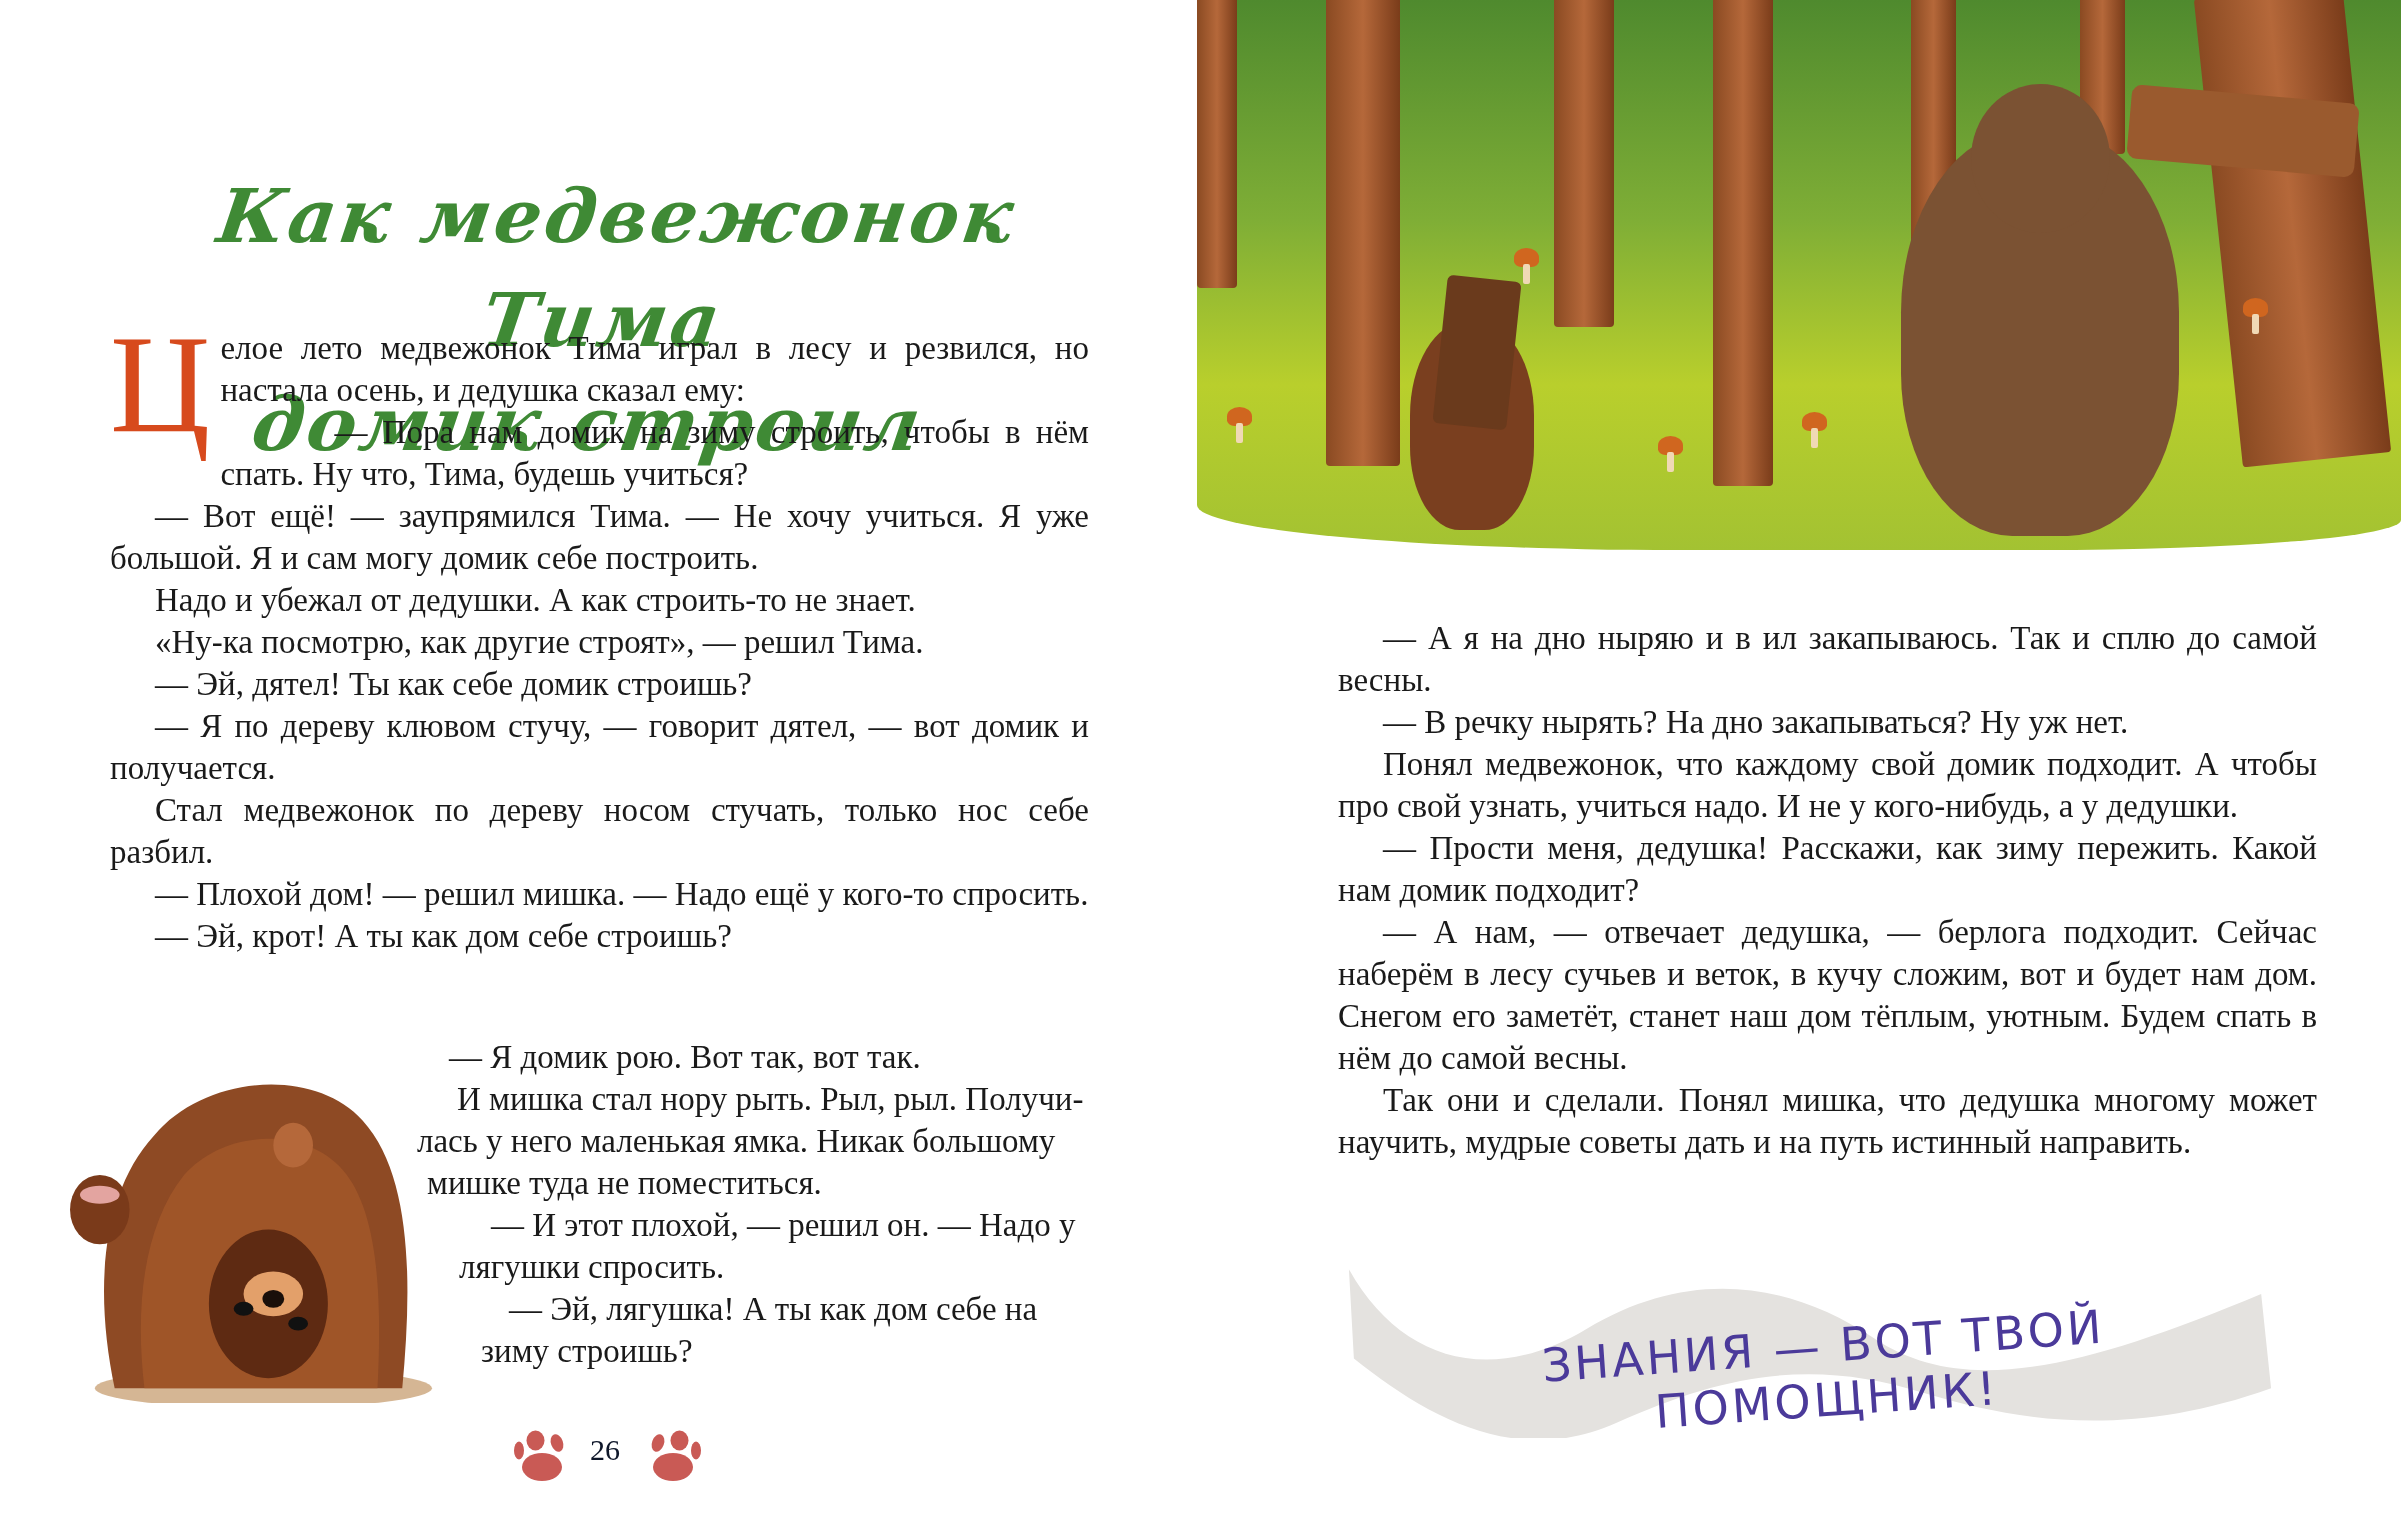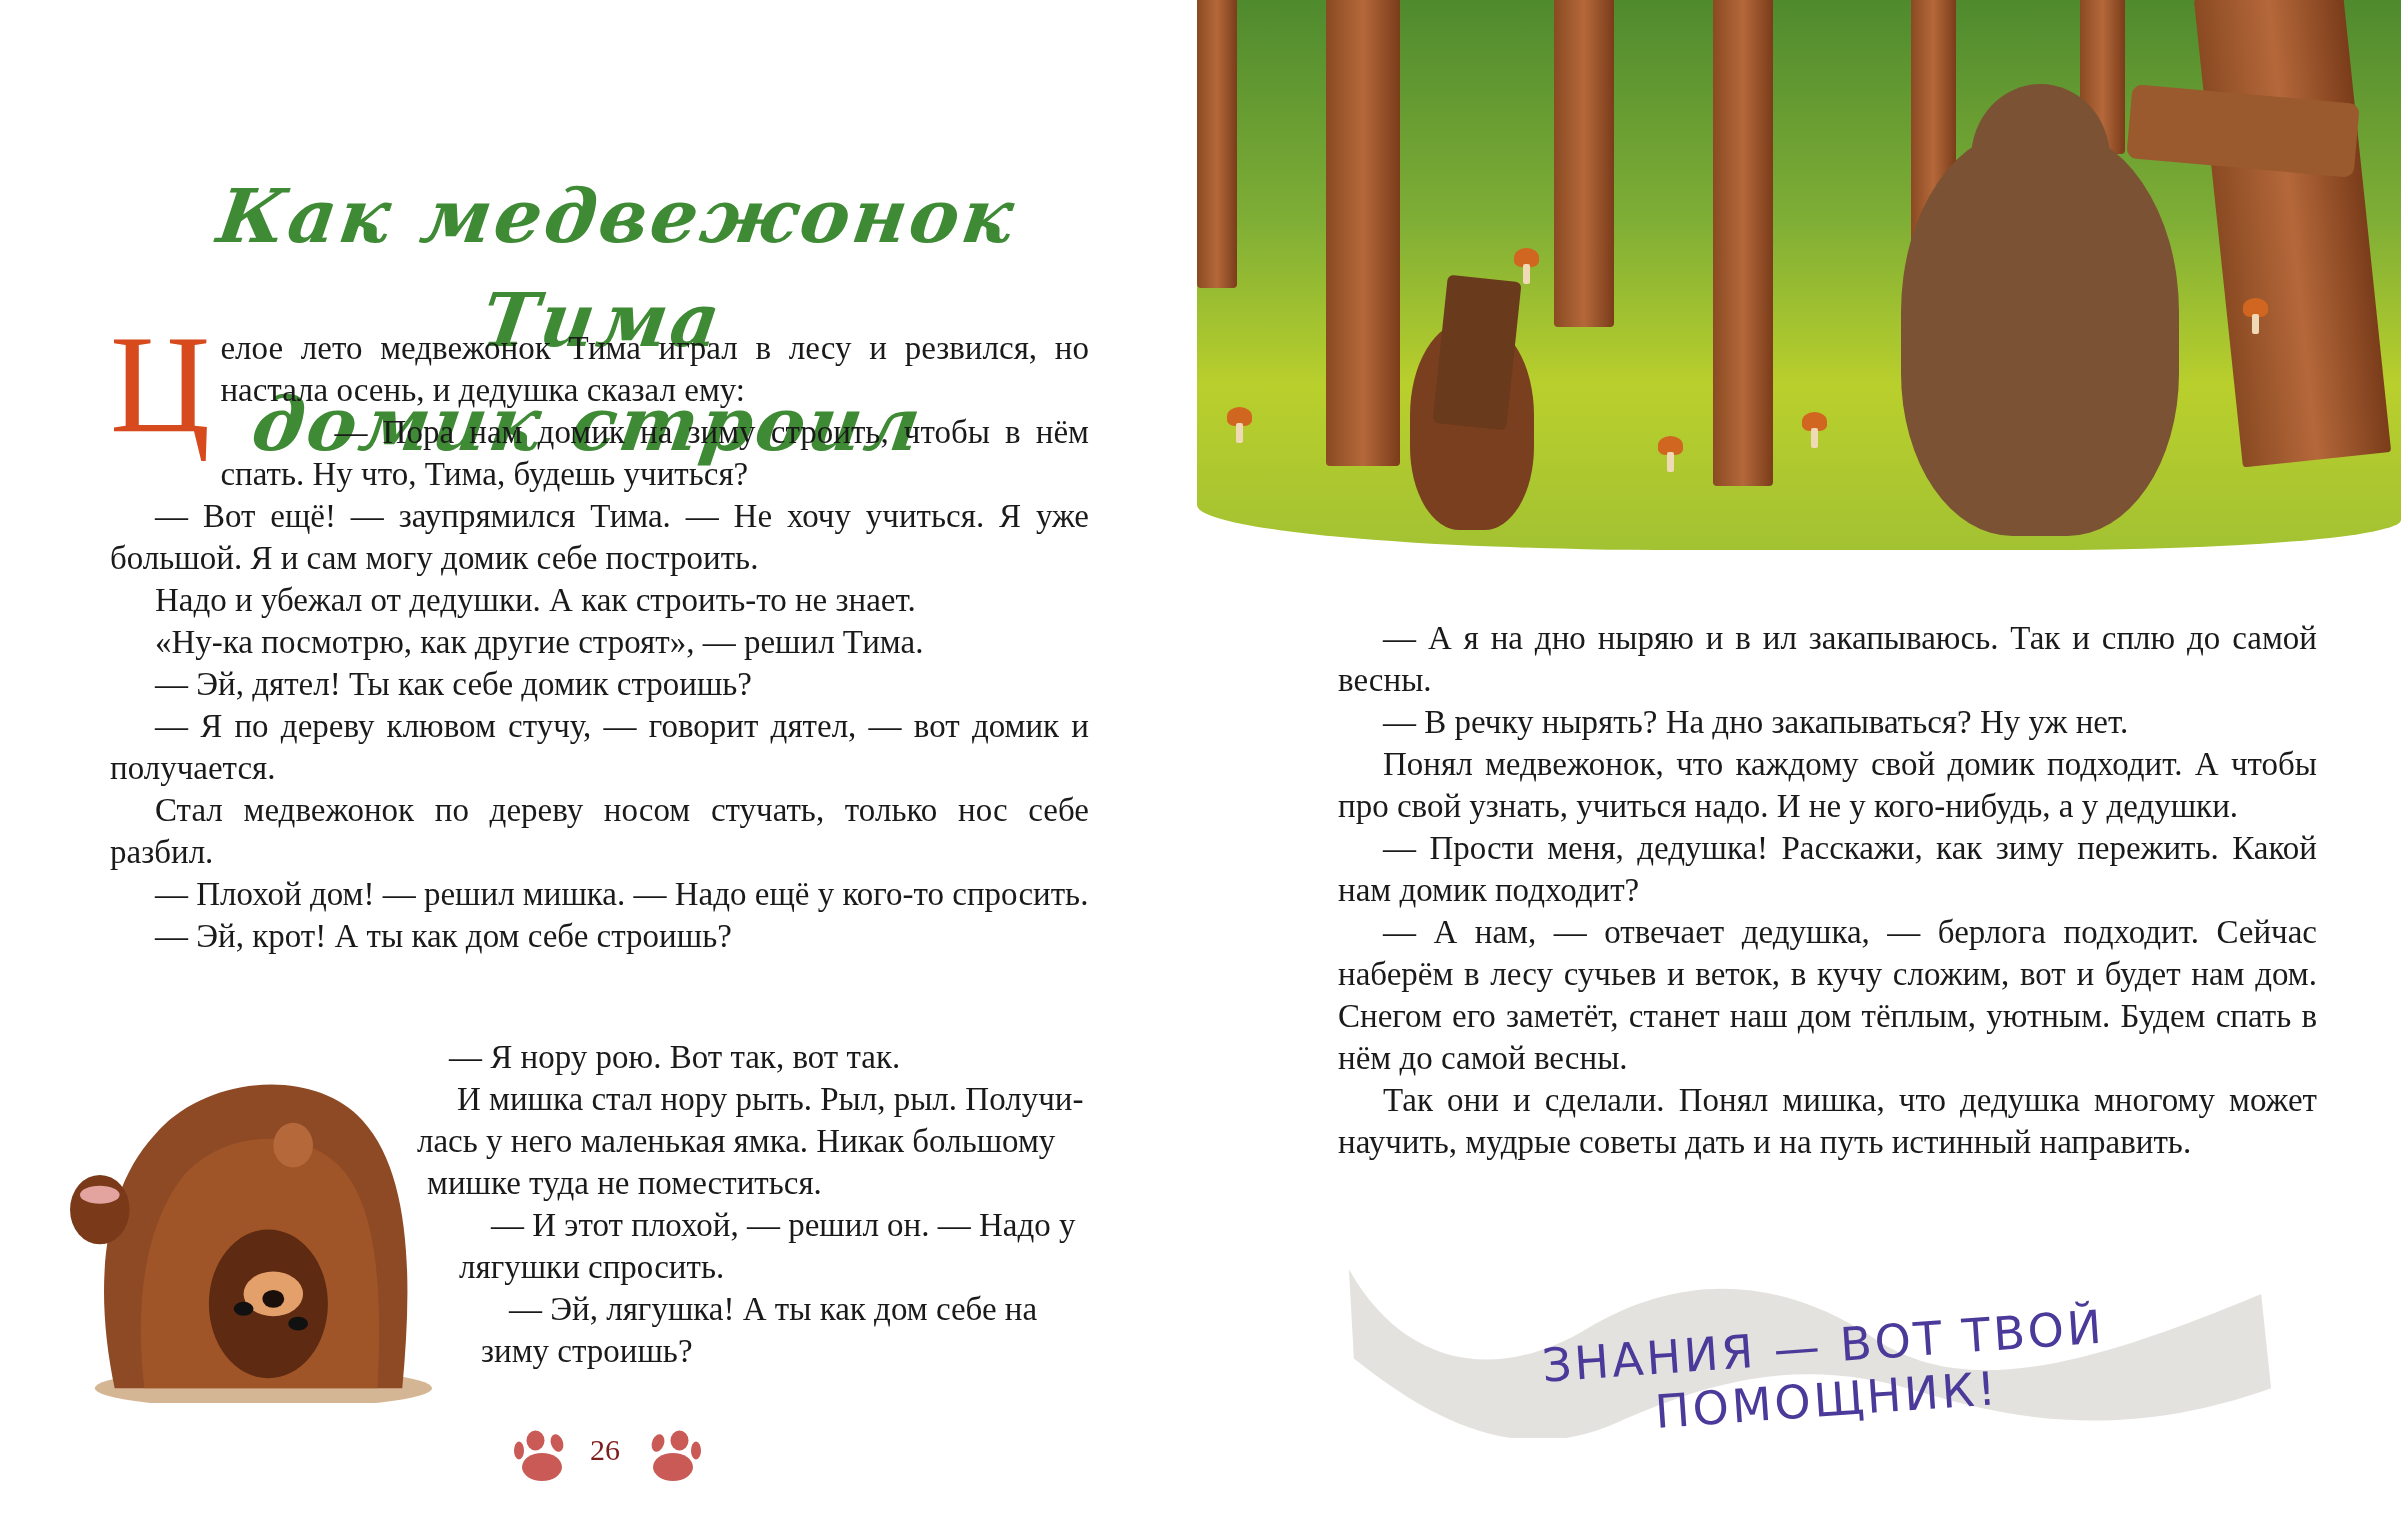--- a/index.html
+++ b/index.html
@@ -22,21 +22,21 @@
   .left-col { left:110px; top:327px; width:979px; }
   .dropcap { float:left; font-size:139px; line-height:109px; color:#d74a1d; margin:3px 10px 0 0;
              font-family:"Liberation Serif", serif; height:164px; }
   .wrap-col { position:absolute; font-size:33px; line-height:42px; text-align:justify; }
   .wrap-col p { margin:0; }
 
   .right-col { left:1312px; top:617px; width:979px;margin-left:26px; }
 
   
   .pagenum { position:absolute; left:496px; top:1423px; width:248px; height:64px; }
-  .pagenum .num { position:absolute; left:94px; top:10px; font-size:30px; color:#7f1d1d; }
+  .pagenum .num { position:absolute; left:94px; top:10px; font-size:30px; color:#0f172a; }
   .paw { position:absolute; top:5px; width:55px; height:55px; }
 
   
   .forest { position:absolute; left:1197px; top:0; width:1204px; height:550px; overflow:hidden;
             background:linear-gradient(180deg,#4f8a2e 0%,#7fae36 40%,#b9cf2c 70%,#a3c232 100%);
             border-bottom-left-radius:40% 45px; border-bottom-right-radius:30% 30px; }
   .trunk { position:absolute; top:-10px; background:linear-gradient(90deg,#8a4a22,#b5683a 50%,#7a3c1a); border-radius:4px; }
   .mush { position:absolute; width:25px; height:35px; }
   .mush .cap { position:absolute; top:0; left:0; width:25px; height:19px; background:#d0661f; border-radius:50% 50% 30% 30%; }
   .mush .stem { position:absolute; top:16px; left:9px; width:7px; height:20px; background:#f0d9b5; border-radius:2px; }
@@ -67,21 +67,21 @@
     <p>Надо и убежал от дедушки. А как строить-то не знает.</p>
     <p>«Ну-ка посмотрю, как другие строят», — решил Тима.</p>
     <p>— Эй, дятел! Ты как себе домик строишь?</p>
     <p>— Я по дереву клювом стучу, — говорит дятел, — вот домик и получается.</p>
     <p>Стал медвежонок по дереву носом стучать, только нос себе разбил.</p>
     <p>— Плохой дом! — решил мишка. — Надо ещё у кого-то спросить.</p>
     <p>— Эй, крот! А ты как дом себе строишь?</p>
   </div>
 
   <div class="wrap-col" style="left:412px; top:1036px; width:679px;">
-    <p style="padding-left:37px">— Я нору рою. Вот так, вот так.</p>
+    <p style="padding-left:37px">— Я домик рою. Вот так, вот так.</p>
     <p style="padding-left:45px">И мишка стал нору рыть. Рыл, рыл. Получи-</p>
     <p style="padding-left:5px">лась у него маленькая ямка. Никак большому</p>
     <p style="padding-left:15px">мишке туда не поместиться.</p>
     <p style="padding-left:79px">— И этот плохой, — решил он. — Надо у</p>
     <p style="padding-left:47px">лягушки спросить.</p>
     <p style="padding-left:97px">— Эй, лягушка! А ты как дом себе на</p>
     <p style="padding-left:69px">зиму строишь?</p>
   </div>
 
   <svg class="cub-bear" viewBox="0 0 800 720" style="left:55px; top:1046px;">

